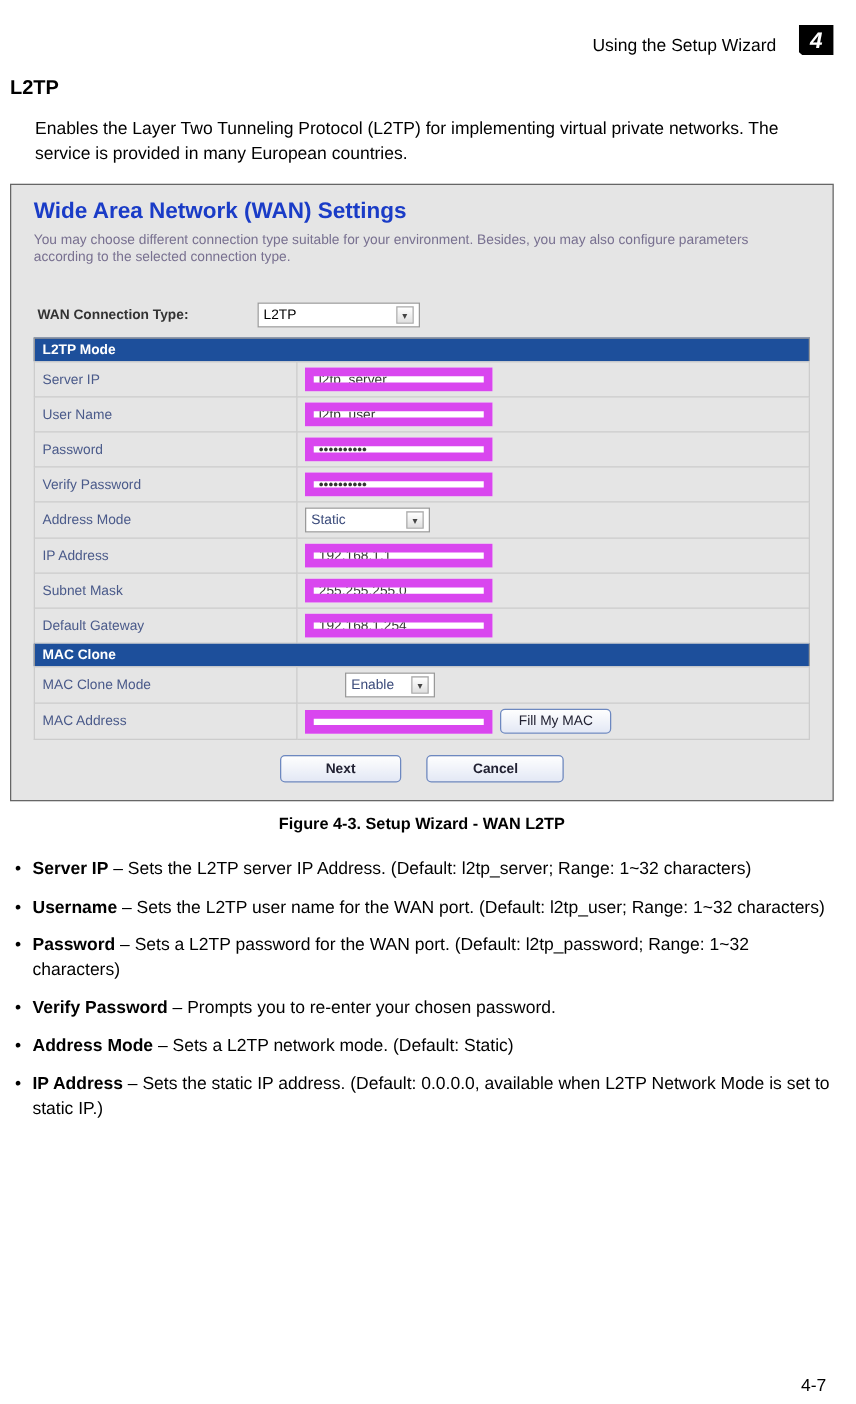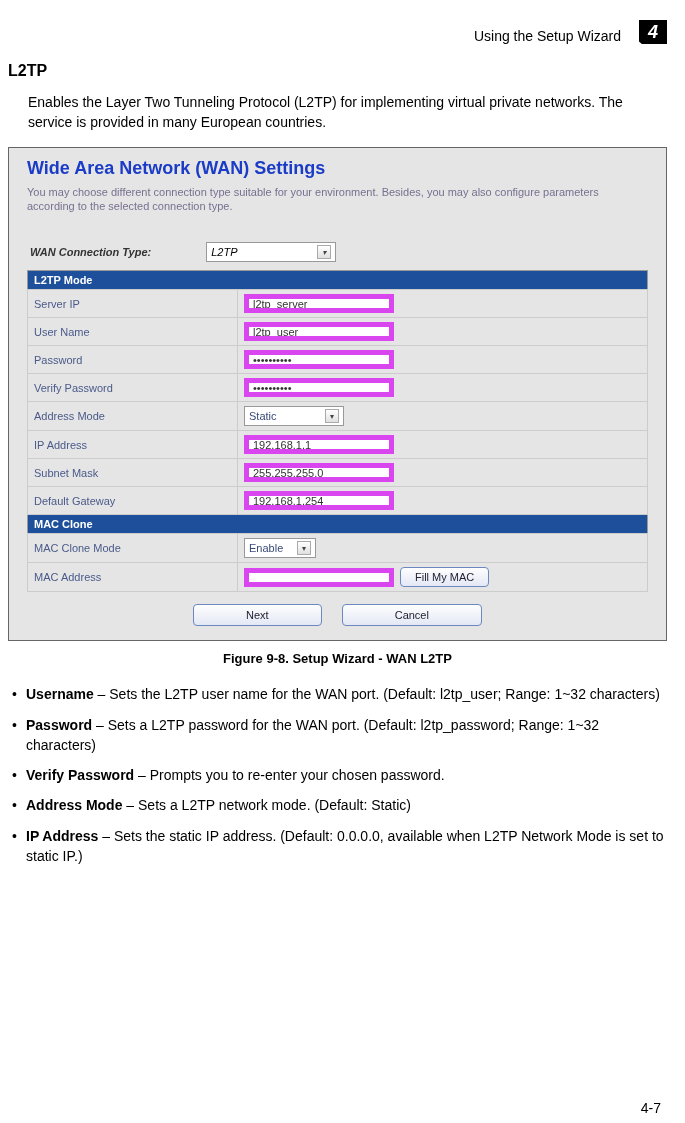--- a/index.html
+++ b/index.html
@@ -64,21 +64,20 @@
       line-height: 1.35;
       margin-bottom: 28px;
     }
     .conn-type-row {
       display: flex;
       align-items: center;
       gap: 55px;
       font-size: 11px;
       margin-bottom: 8px;
       padding-left: 3px;
-      font-style: italic;
     }
     .conn-type-row .lbl { font-weight: bold; color: #333; }
     .select-box {
       border: 1px solid #999;
       background: #fff;
       font-size: 11px;
       padding: 1px 4px;
       height: 20px;
       display: flex;
       align-items: center;
@@ -112,21 +111,21 @@
     table.form td {
       border: 1px solid #ccc;
       padding: 4px 6px;
       font-size: 11px;
       color: #3a4a7a;
       height: 28px;
       vertical-align: middle;
     }
     table.form td.fld-label { width: 210px; color:#4a5a8a; }
     .txt-input {
-      border: 5px solid #d946ef;
+      border: 7px solid #d946ef;
       font-size: 11px;
       padding: 2px 4px;
       width: 150px;
       height: 19px;
       background:#fff;
       color:#333;
     }
     .btn {
       border: 1px solid #6d88c0;
       background: linear-gradient(#fefefe,#e3e8f5);
@@ -135,21 +134,21 @@
       padding: 3px 14px;
       color: #223;
       cursor: pointer;
     }
     .btn-row {
       display: flex;
       justify-content: center;
       gap: 20px;
       margin-top: 12px;
     }
-    .btn-row .btn { padding: 4px 52px; }
+    .btn-row .btn { padding: 4px 36px; font-weight: bold; }
     .figure-caption {
       text-align: center;
       font-size: 13px;
       font-weight: bold;
       margin: 10px 0 18px 0;
     }
     ul.bullets {
       list-style: none;
       padding-left: 2px;
     }
@@ -242,21 +241,21 @@
     </tr>
   </tbody>
     </table>
 
   <div class="section-bar" style="border-top:none;">MAC Clone</div>
   <table class="form">
     <tbody>
         <tr>
       <td class="fld-label">MAC Clone Mode</td>
       <td>
-        <div class="select-box" style="width:72px;">
+        <div class="select-box" style="width:72px;margin-left:32px;">
           <span>Enable</span>
           <span class="arrow">▾</span>
         </div>
       </td>
     </tr>
     <tr>
       <td class="fld-label">MAC Address</td>
       <td>
         <div class="mac-cell">
           <input class="txt-input" value="" style="">
@@ -266,23 +265,24 @@
     </tr>
   </tbody>
     </table>
 
   <div class="btn-row">
     <button class="btn">Next</button>
     <button class="btn">Cancel</button>
   </div>
 </div>
 
-<div class="figure-caption">Figure 9-8.   Setup Wizard - WAN L2TP</div>
+<div class="figure-caption">Figure 4-3.   Setup Wizard - WAN L2TP</div>
 
 <ul class="bullets">
+  <li><span class="b">Server IP</span><span> – Sets the L2TP server IP Address. (Default: l2tp_server; Range: 1~32 characters)</span></li>
   <li><span class="b">Username</span><span> – Sets the L2TP user name for the WAN port. (Default: l2tp_user; Range: 1~32 characters)</span></li>
   <li><span class="b">Password</span><span> – Sets a L2TP password for the WAN port. (Default: l2tp_password; Range: 1~32 characters)</span></li>
   <li><span class="b">Verify Password</span><span> – Prompts you to re-enter your chosen password.</span></li>
   <li><span class="b">Address Mode</span><span> – Sets a L2TP network mode. (Default: Static)</span></li>
   <li><span class="b">IP Address</span><span> – Sets the static IP address. (Default: 0.0.0.0, available when L2TP Network Mode is set to static IP.)</span></li>
 </ul>
 
 <div class="page-num">4-7</div>
 
 </body></html>

